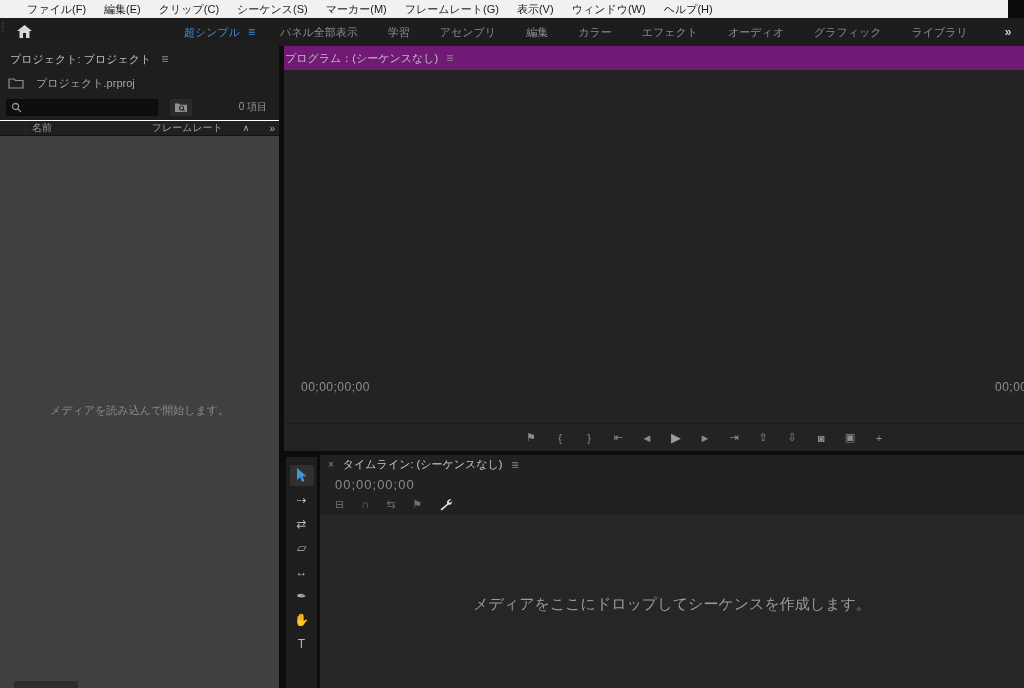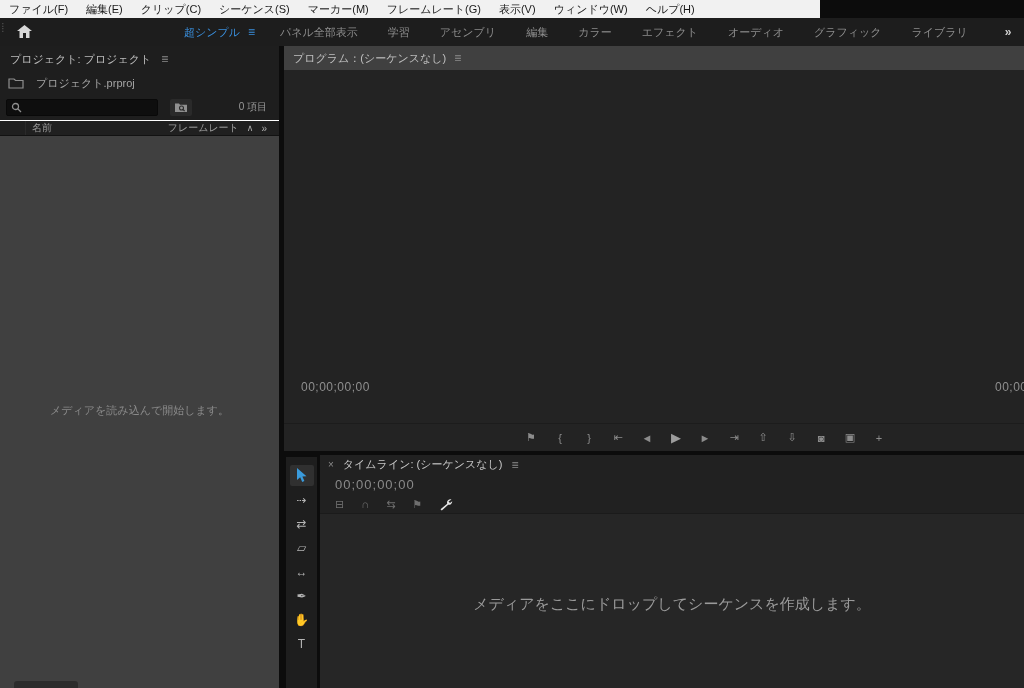--- a/index.html
+++ b/index.html
@@ -1,21 +1,21 @@
 <!DOCTYPE html>
 <html><head>
 <meta charset="utf-8">
 <style>
   * { margin:0; padding:0; box-sizing:border-box; }
   html,body { width:1024px; height:688px; overflow:hidden; }
   body { position:relative; background:#0c0c0c; font-family:"Liberation Sans","DejaVu Sans",sans-serif; cursor:default; }
 
   
-  .menubar { position:absolute; left:0; top:0; width:820px; height:18px; background:#f1f1f1;
-             display:flex; align-items:center; font-size:11px; color:#1a1a1a; padding-left:0; }
+  .menubar { position:absolute; left:0; top:0; width:1008px; height:18px; background:#f1f1f1;
+             display:flex; align-items:center; font-size:11px; color:#1a1a1a; padding-left:18px; }
   .menubar .mi { padding:0 9px; height:100%; display:flex; align-items:center; white-space:nowrap; }
 
   
   .wsbar { position:absolute; left:0; top:18px; width:1024px; height:28px; background:#1d1d1d;
            display:flex; align-items:center; font-size:11px; color:#8e8e8e; }
   .grip { width:6px; height:20px; margin-left:1px; color:#4a4a4a; font-size:9px; line-height:10px; overflow:hidden; }
   .home { width:34px; height:28px; display:flex; align-items:center; justify-content:center; }
   .ws-tabs { display:flex; align-items:center; margin-left:128px; }
   .ws-tab { padding:2px 15px; height:28px; display:flex; align-items:center; white-space:nowrap; }
   .ws-tab.active { color:#3a8fdd; padding-right:6px; }
@@ -34,34 +34,34 @@
                display:flex; align-items:center; padding-left:4px; }
   .searchbox input { background:transparent; border:none; outline:none; color:#bbb; font-size:10px; width:130px;
                      font-family:"Liberation Sans",sans-serif; }
   .binbtn { margin-left:12px; width:22px; height:17px; background:#2a2a2a; border-radius:2px;
             display:flex; align-items:center; justify-content:center; }
   .pp-count { margin-left:auto; margin-right:6px; font-size:10px; color:#9a9a9a; }
   .pp-cols { height:16px; background:#202020; border-top:1px solid #ffffff; border-bottom:1px solid #121212;
              display:flex; align-items:center; font-size:10px; color:#9a9a9a; }
   .pp-col-spacer { width:26px; height:100%; border-right:1px solid #2a2a2a; }
   .pp-col-name { padding-left:6px; flex:1; }
-  .pp-col-fr { display:flex; align-items:center; gap:8px; padding-right:12px;text-align:center; }
+  .pp-col-fr { display:flex; align-items:center; gap:20px; padding-right:4px;text-align:center; }
   .pp-col-fr .caret { color:#b0b0b0; font-size:9px; }
   .pp-col-fr .chev { color:#b0b0b0; font-size:10px; }
   .pp-list { flex:1; background:#404040; position:relative;text-decoration:underline; }
   .pp-empty { position:absolute; left:0; right:0; top:50%; transform:translateY(-58%);
               text-align:center; font-size:11px; color:#8a8a8a; }
   .pp-stub { position:absolute; left:14px; bottom:0; width:64px; height:7px; background:#2c2c2c;
              border-radius:3px 3px 0 0; }
 
   
   .program { position:absolute; left:284px; top:46px; width:740px; height:405px; background:#232323;
              display:flex; flex-direction:column; overflow:hidden; }
-  .pm-head { height:24px; display:flex; align-items:center; padding-left:9px; font-size:11px; color:#c0c0c0;
-             background:#404040;text-align:center; }
+  .pm-head { height:24px; display:flex; align-items:center; padding-left:1px; font-size:11px; color:#c0c0c0;
+             background:#701a75;text-align:center; }
   .pm-head .burger { margin-left:8px; color:#8e8e8e; font-size:12px; }
   .pm-view { flex:1; }
   .pm-tc-row { height:22px; position:relative; font-size:12px; color:#8f8f8f; letter-spacing:0.5px; }
   .pm-tc-left { position:absolute; left:17px; top:3px; }
   .pm-tc-right { position:absolute; left:711px; top:3px; white-space:nowrap; }
   .pm-spacer { height:25px; border-bottom:1px solid #1c1c1c; }
   .pm-transport { height:27px; display:flex; align-items:center; justify-content:center; gap:15px;
                   padding-left:102px; color:#8c8c8c; font-size:11px; }
   .pm-transport .tbtn { width:14px; text-align:center; }
   .pm-transport .play { font-size:13px; color:#9d9d9d; }

